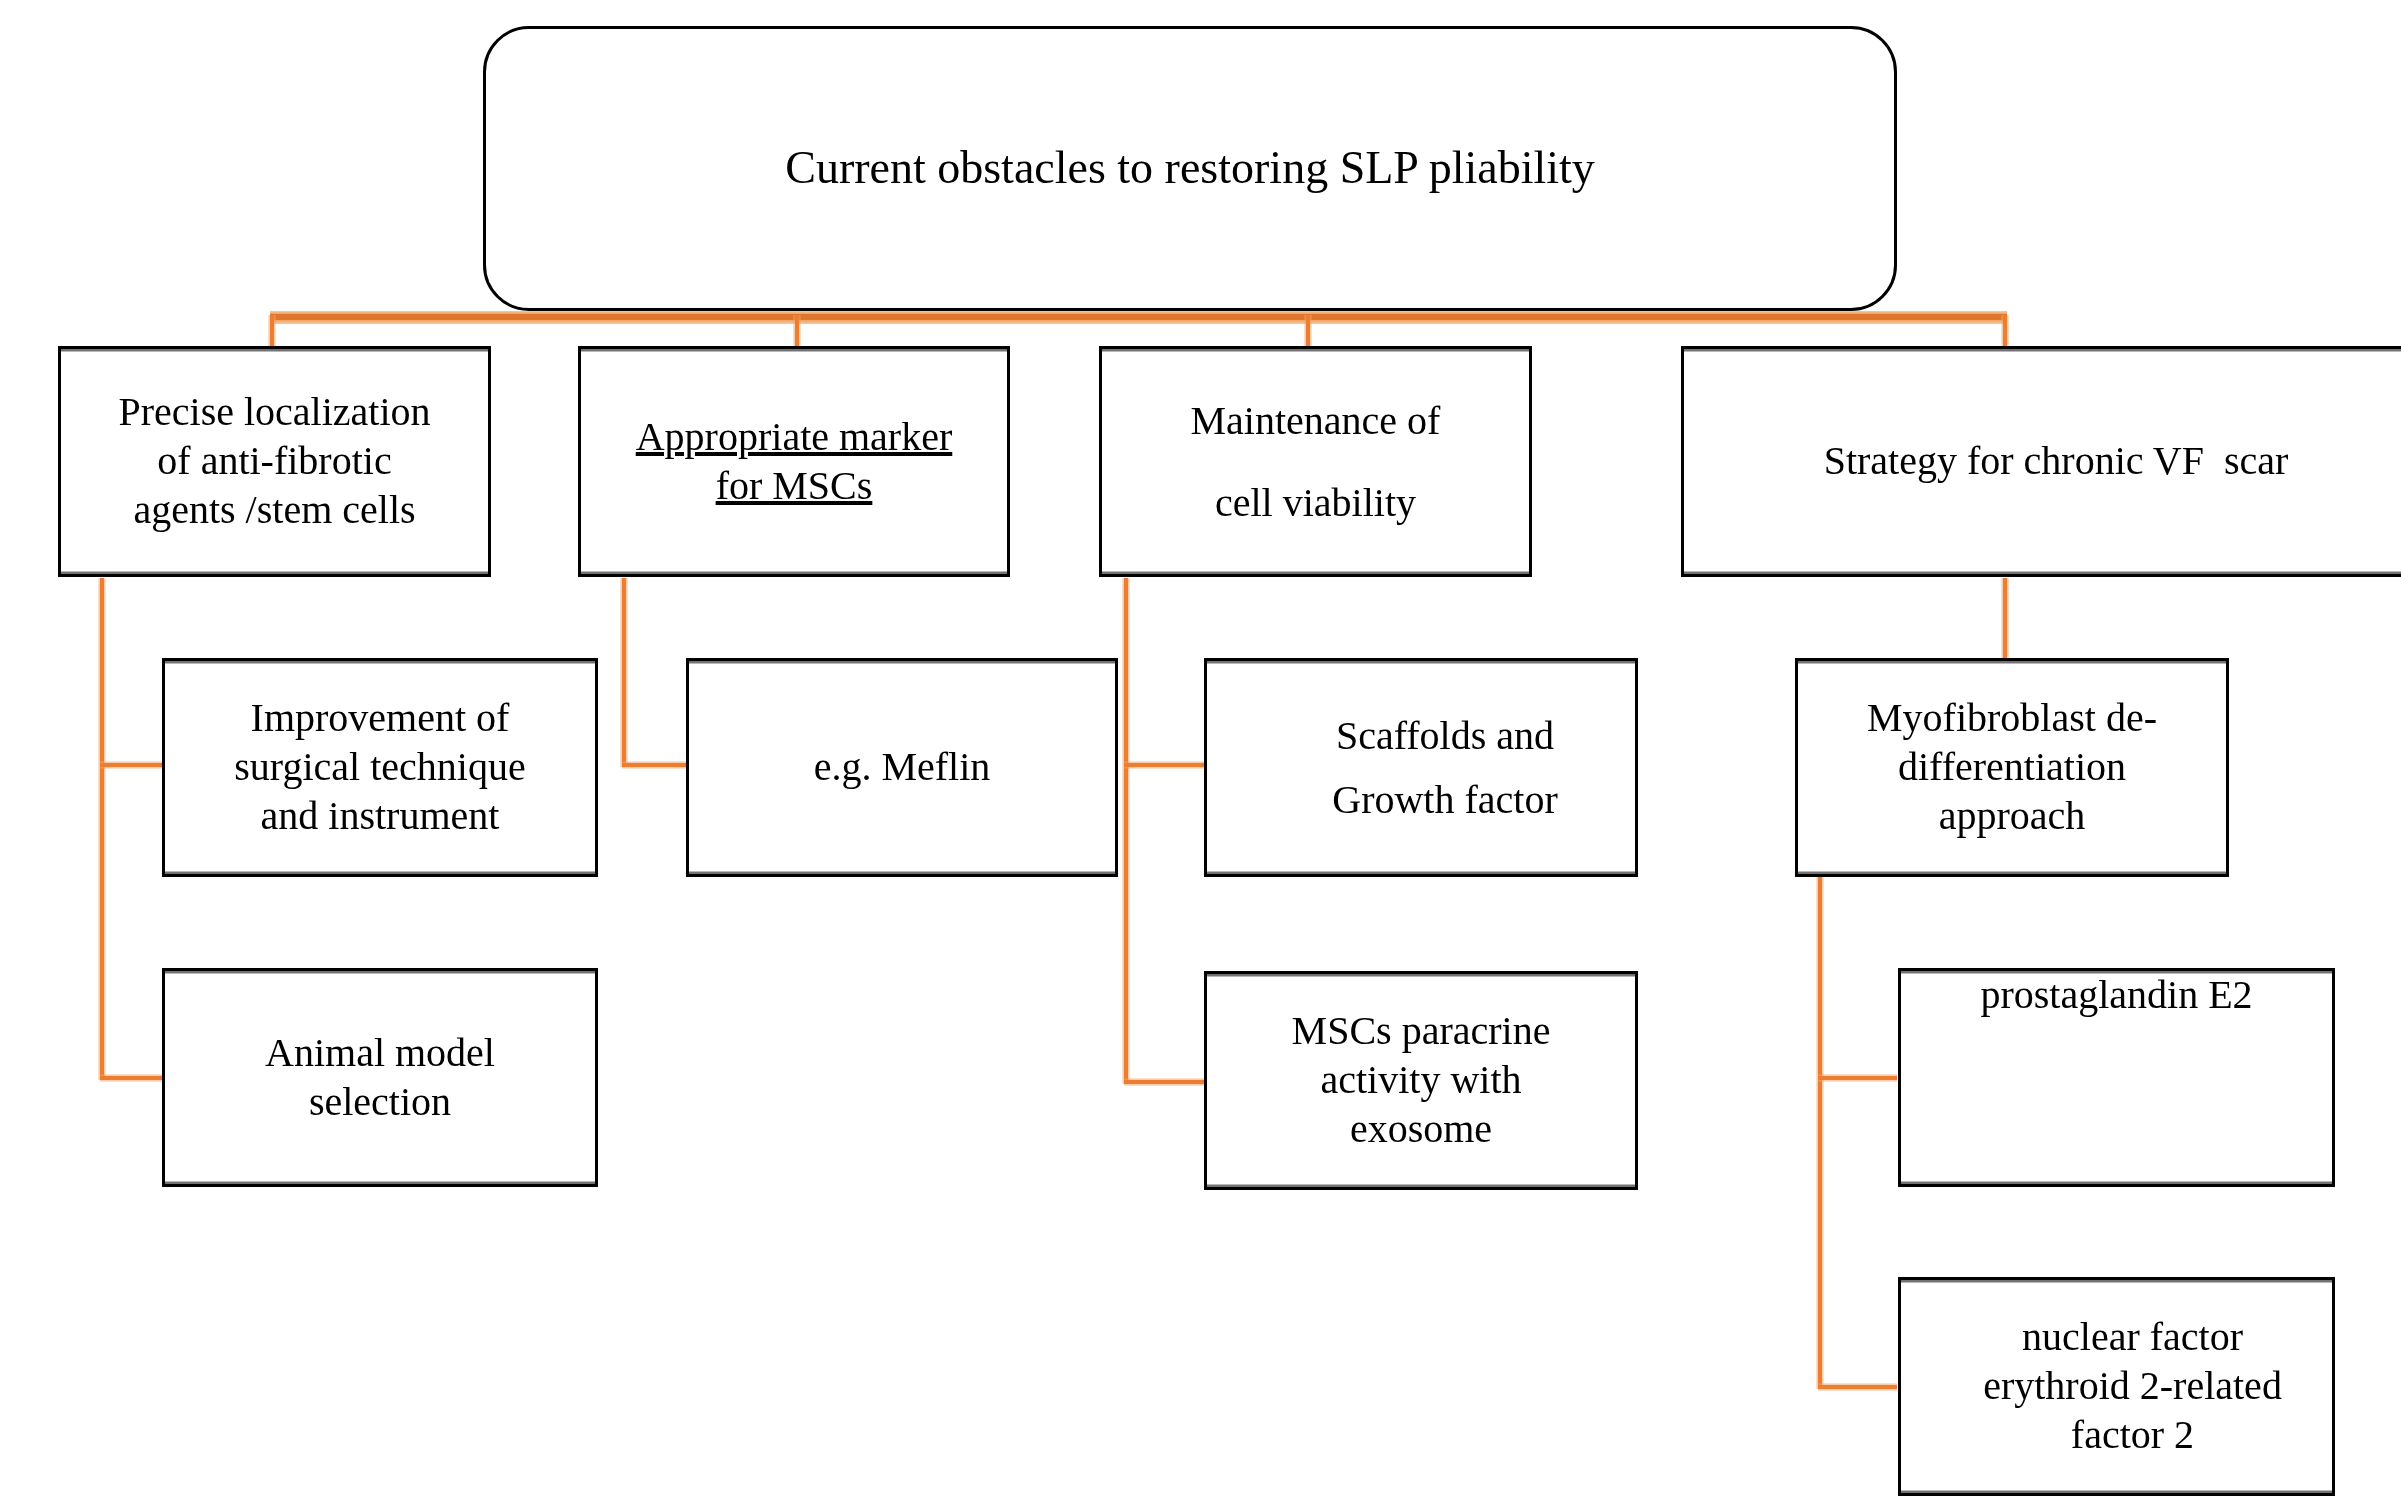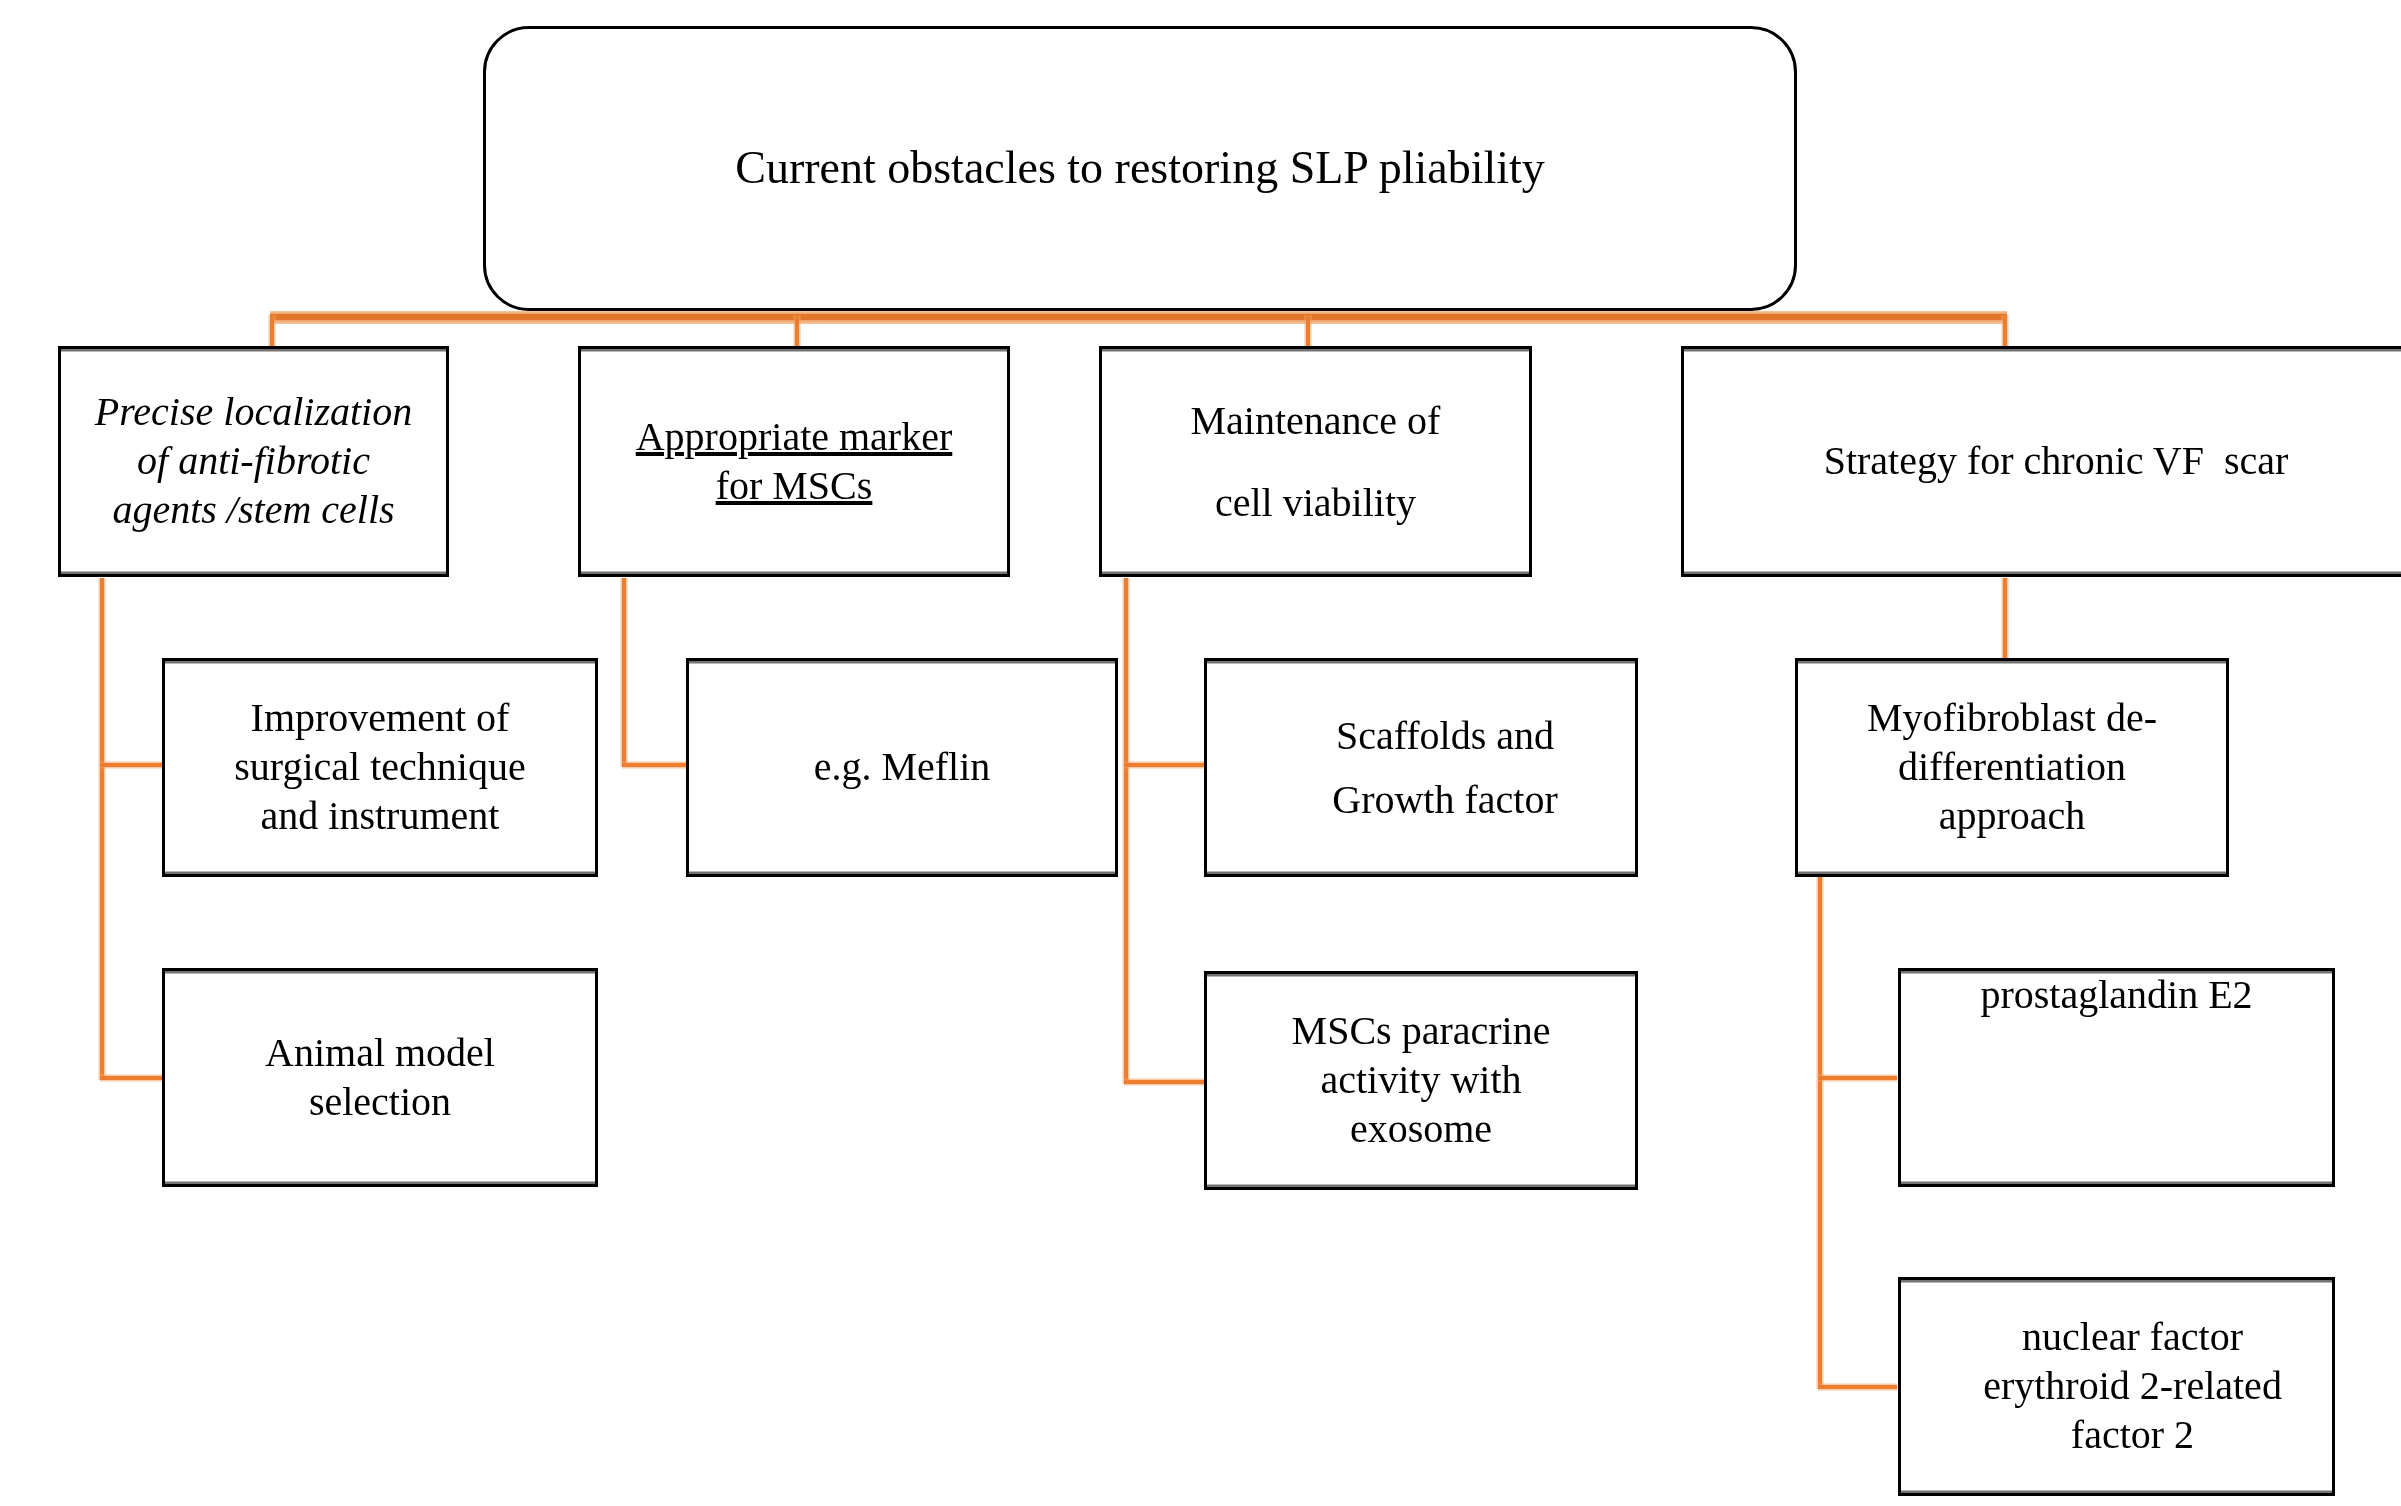--- a/index.html
+++ b/index.html
@@ -51,31 +51,31 @@
       #e0762c 22%, #e0762c 70%,
       #f0a266 70%, #f6c9a4 100%);
     box-shadow: none;
   }
 </style>
 </head>
 <body>
 
 <div class="canvas">
 
-  <div class="node rounded" style="left:483px; top:26px; width:1314px; height:285px;">
+  <div class="node rounded" style="left:483px; top:26px; width:1414px; height:285px;">
     <span>Current obstacles to restoring SLP pliability</span>
   </div>
 
   <div class="conn bus" style="left:270px; top:311px; width:1737px;"></div>
   <div class="conn v" style="left:270px; top:315px; height:33px;"></div>
   <div class="conn v" style="left:795px; top:315px; height:33px;"></div>
   <div class="conn v" style="left:1306px; top:315px; height:33px;"></div>
   <div class="conn v" style="left:2003px; top:315px; height:33px;"></div>
 
-  <div class="node" style="left:58px; top:346px; width:391px; height:231px;font-style:italic;">
+  <div class="node" style="left:58px; top:346px; width:433px; height:231px;">
     <span>Precise localization
 of anti-fibrotic
 agents /stem cells</span>
   </div>
   <div class="node" style="left:578px; top:346px; width:432px; height:231px;text-decoration:underline;">
     <span>Appropriate marker
 for MSCs</span>
   </div>
   <div class="node lh-wide" style="left:1099px; top:346px; width:433px; height:231px;">
     <span>Maintenance of

